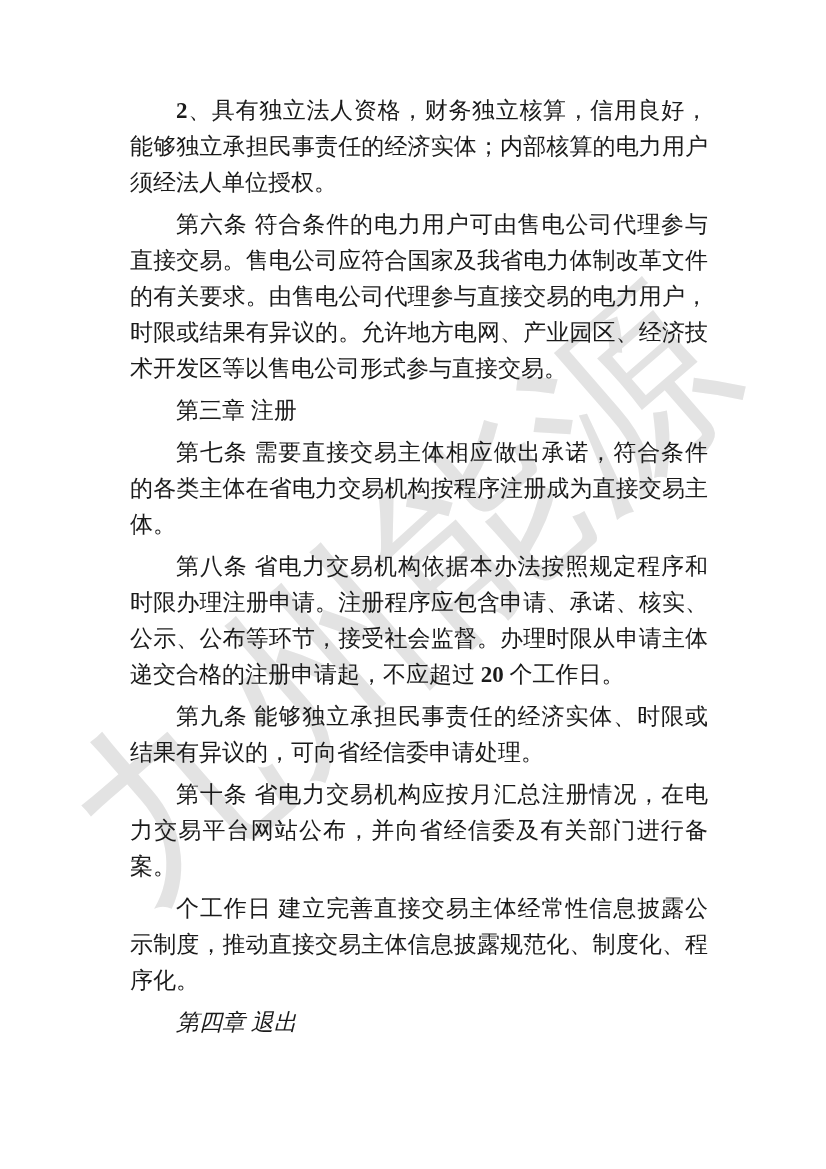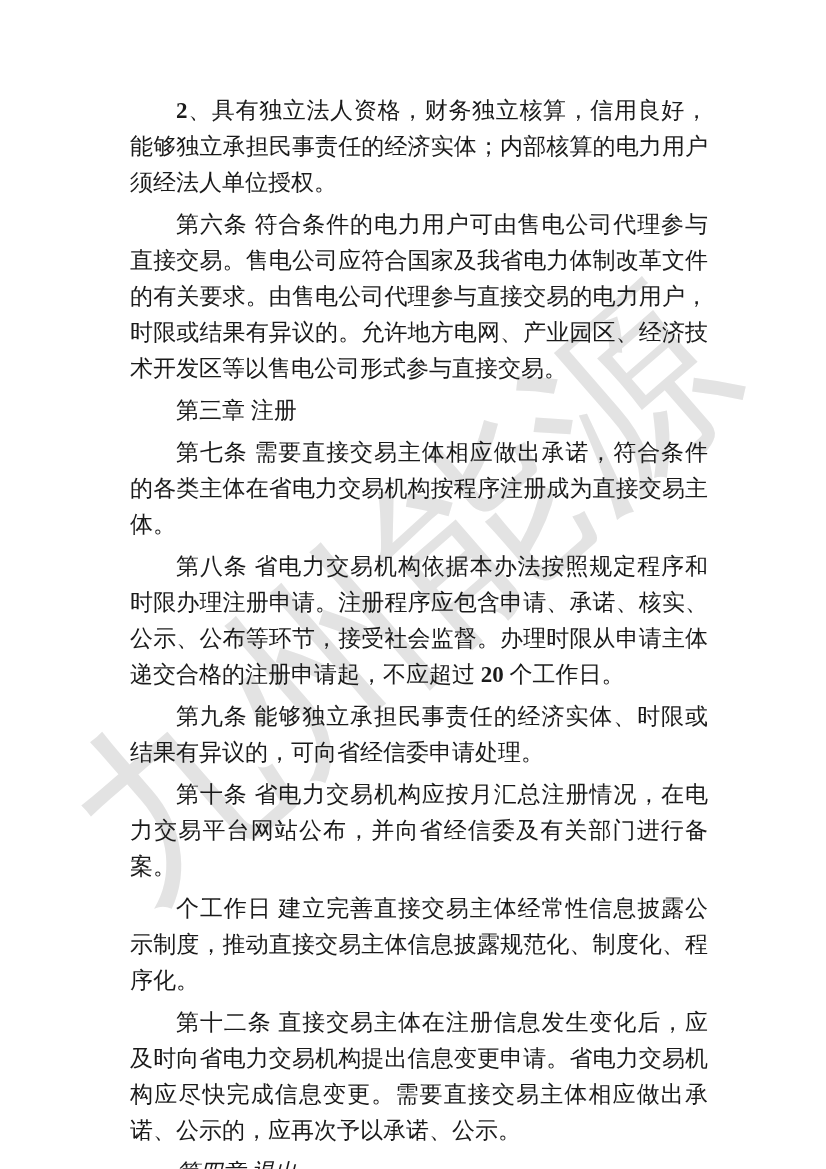--- a/index.html
+++ b/index.html
@@ -67,17 +67,16 @@
 
   <div class="doc-body">
     <p><b>2</b>、具有独立法人资格，财务独立核算，信用良好，能够独立承担民事责任的经济实体；内部核算的电力用户须经法人单位授权。</p>
     <p>第六条 符合条件的电力用户可由售电公司代理参与直接交易。售电公司应符合国家及我省电力体制改革文件的有关要求。由售电公司代理参与直接交易的电力用户，时限或结果有异议的。允许地方电网、产业园区、经济技术开发区等以售电公司形式参与直接交易。</p>
     <p>第三章 注册</p>
     <p>第七条 需要直接交易主体相应做出承诺，符合条件的各类主体在省电力交易机构按程序注册成为直接交易主体。</p>
     <p>第八条 省电力交易机构依据本办法按照规定程序和时限办理注册申请。注册程序应包含申请、承诺、核实、公示、公布等环节，接受社会监督。办理时限从申请主体递交合格的注册申请起，不应超过 <b>20</b> 个工作日。</p>
     <p>第九条 能够独立承担民事责任的经济实体、时限或结果有异议的，可向省经信委申请处理。</p>
     <p>第十条 省电力交易机构应按月汇总注册情况，在电力交易平台网站公布，并向省经信委及有关部门进行备案。</p>
     <p>个工作日 建立完善直接交易主体经常性信息披露公示制度，推动直接交易主体信息披露规范化、制度化、程序化。</p>
-    <p>第十二条 直接交易主体在注册信息发生变化后，应及时向省电力交易机构提出信息变更申请。省电力交易机构应尽快完成信息变更。需要直接交易主体相应做出承诺、公示的，应再次予以承诺、公示。</p>
     <p>第四章 退出</p>
   </div>
 
 </div>
 
 </body></html>

